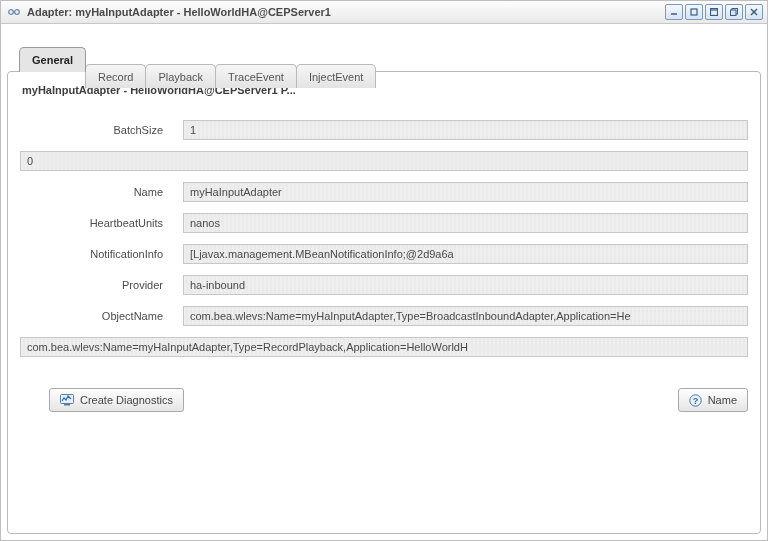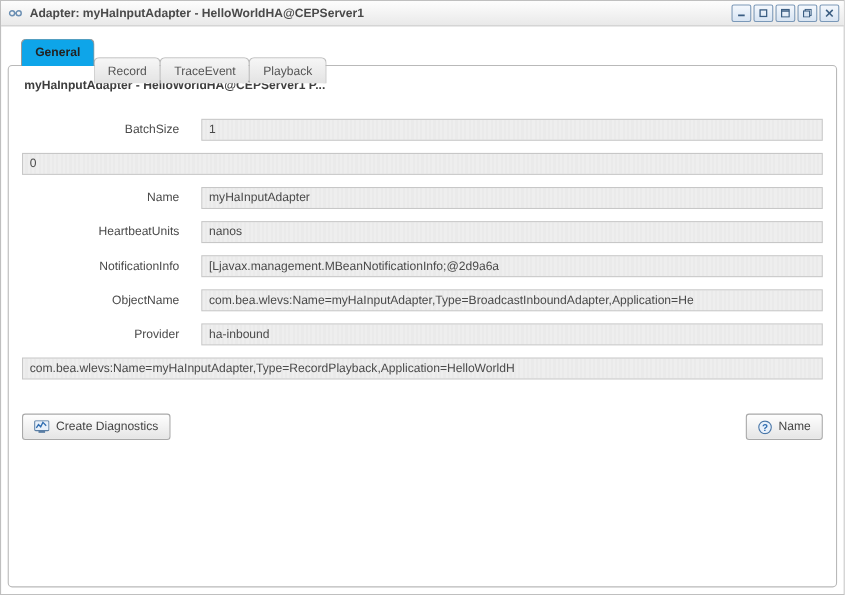--- a/index.html
+++ b/index.html
@@ -13,20 +13,21 @@
     background: #fff;
     overflow: hidden;
   }
   .window {
     width: 768px;
     height: 541px;
     box-sizing: border-box;
     border: 1px solid #bfbfbf;
     display: flex;
     flex-direction: column;
+    gap: 12px;
   }
   .titlebar {
     height: 22px;
     background: linear-gradient(#fdfdfd, #e9e9e9);
     border-bottom: 1px solid #c7c7c7;
     display: flex;
     align-items: center;
     padding: 0 4px 0 6px;
     gap: 6px;
   }
@@ -77,21 +78,21 @@
     color: #555;
     margin-right: 0px;
     border-top-left-radius: 5px;
     border-top-right-radius: 5px;
     cursor: pointer;
     font-size: 11px;
     position: relative;
     top: 17px;
   }
   .tab.active {
-    background: #0ea5e9;
+    background: #e5e5e5;
     color: #222;
     font-weight: bold;
     border-color: #999;
     top: 1px;
     z-index: 3;
     padding-bottom: 6px;
   }
   .tab + .tab { margin-left: -1px; }
 
   .panel {
@@ -141,20 +142,21 @@
     outline: none;
     white-space: nowrap;
     overflow: hidden;
   }
 
   .spacer { flex: 1; }
 
   .button-row {
     display: flex;
     margin-top: 20px;
+    margin-left: 29px;
   }
   .btn {
     display: inline-flex;
     align-items: center;
     gap: 6px;
     height: 22px;
     padding: 0 10px;
     border: 1px solid #a9a9a9;
     border-radius: 3px;
     background: linear-gradient(#fefefe,#e5e5e5);
@@ -209,22 +211,23 @@
           </svg>
       </div>
     </div>
   </div>
 
   <div class="body-area">
 
     <div class="tabstrip">
       <div class="tab active"><span>General</span></div>
       <div class="tab"><span>Record</span></div>
+      <div class="tab"><span>Playback</span></div>
       <div class="tab"><span>TraceEvent</span></div>
-      <div class="tab"><span>Playback</span></div>
+      <div class="tab"><span>InjectEvent</span></div>
     </div>
 
     <div class="panel">
       <div class="panel-heading">myHaInputAdapter - HelloWorldHA@CEPServer1 P...</div>
 
       <div class="form-area">
 
         <div class="form-row">
           <div class="form-label">BatchSize</div>
           <input class="form-input" readonly="" value="1" style="">
@@ -243,27 +246,27 @@
           <div class="form-label">HeartbeatUnits</div>
           <input class="form-input" readonly="" value="nanos" style="">
         </div>
 
         <div class="form-row">
           <div class="form-label">NotificationInfo</div>
           <input class="form-input" readonly="" value="[Ljavax.management.MBeanNotificationInfo;@2d9a6a" style="">
         </div>
 
         <div class="form-row">
+          <div class="form-label">Provider</div>
+          <input class="form-input" readonly="" value="ha-inbound" style="">
+        </div>
+
+        <div class="form-row">
           <div class="form-label">ObjectName</div>
           <input class="form-input" readonly="" value="com.bea.wlevs:Name=myHaInputAdapter,Type=BroadcastInboundAdapter,Application=He" style="">
-        </div>
-
-        <div class="form-row">
-          <div class="form-label">Provider</div>
-          <input class="form-input" readonly="" value="ha-inbound" style="">
         </div>
 
         <div class="form-row">
           <input class="form-input" readonly="" value="com.bea.wlevs:Name=myHaInputAdapter,Type=RecordPlayback,Application=HelloWorldH" style="">
         </div>
 
       </div>
 
       <div class="button-row">
         <div class="btn">

